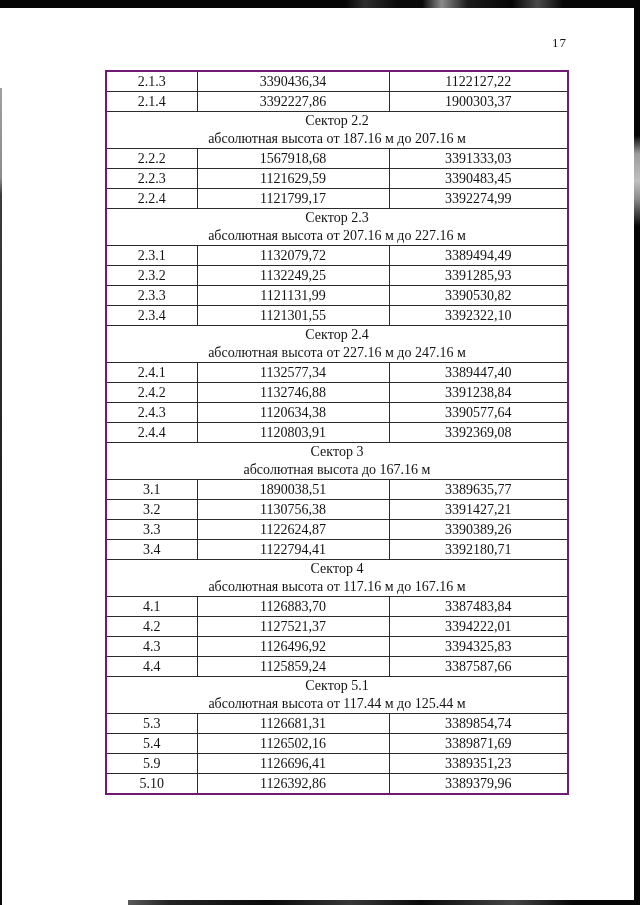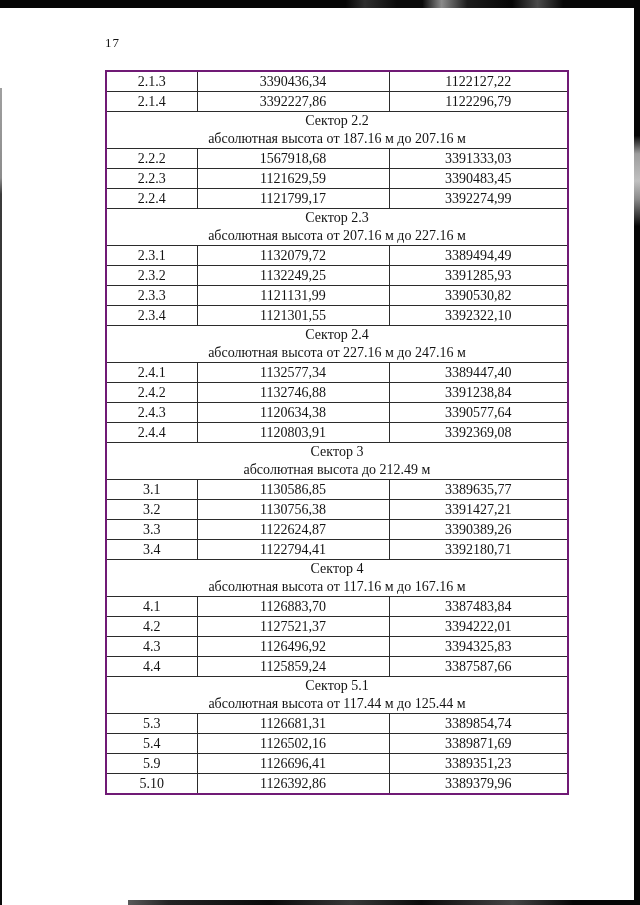--- a/index.html
+++ b/index.html
@@ -44,21 +44,21 @@
     height: 5px;
     background: linear-gradient(90deg,
       #5a5a5a 0%, #242424 8%, #0a0a0a 28%, #383838 44%,
       #0a0a0a 58%, #454545 76%, #060606 88%, #060606 100%);
   }
 
   
   .page-number {
     position: absolute;
     top: 35px; left: 105px; width: 462px;
-    text-align: left;
+    text-align: right;
     font-size: 13px;
     letter-spacing: 1px;
   }
 
   
   .coords-table {
     position: absolute;
     top: 70px; left: 105px;
     width: 462px;
     border-collapse: collapse;
@@ -96,21 +96,21 @@
   </colgroup>
   <tbody id="table-body">
       <tr class="data-row">
         <td>2.1.3</td>
         <td>3390436,34</td>
         <td>1122127,22</td>
       </tr>
       <tr class="data-row">
         <td>2.1.4</td>
         <td>3392227,86</td>
-        <td>1122296,79</td>
+        <td>1900303,37</td>
       </tr>
       <tr class="section-header-row">
         <td colspan="3">
           <div class="sec-title">Сектор 2.2</div>
           <div class="sec-subtitle">абсолютная высота от 187.16 м до 207.16 м</div>
         </td>
       </tr>
       <tr class="data-row">
         <td>2.2.2</td>
         <td>1567918,68</td>
@@ -174,26 +174,26 @@
         <td>3390577,64</td>
       </tr>
       <tr class="data-row">
         <td>2.4.4</td>
         <td>1120803,91</td>
         <td>3392369,08</td>
       </tr>
       <tr class="section-header-row">
         <td colspan="3">
           <div class="sec-title">Сектор 3</div>
-          <div class="sec-subtitle">абсолютная высота до 212.49 м</div>
+          <div class="sec-subtitle">абсолютная высота до 167.16 м</div>
         </td>
       </tr>
       <tr class="data-row">
         <td>3.1</td>
-        <td>1130586,85</td>
+        <td>1890038,51</td>
         <td>3389635,77</td>
       </tr>
       <tr class="data-row">
         <td>3.2</td>
         <td>1130756,38</td>
         <td>3391427,21</td>
       </tr>
       <tr class="data-row">
         <td>3.3</td>
         <td>1122624,87</td>

